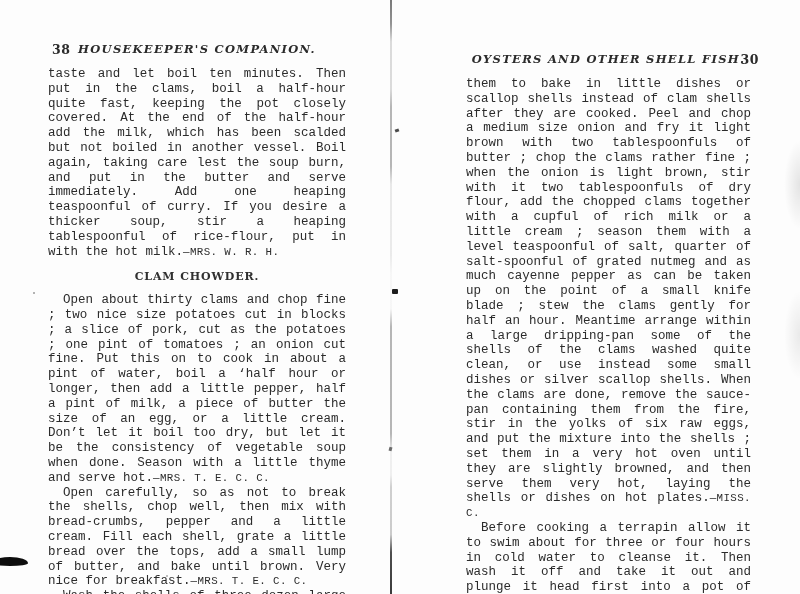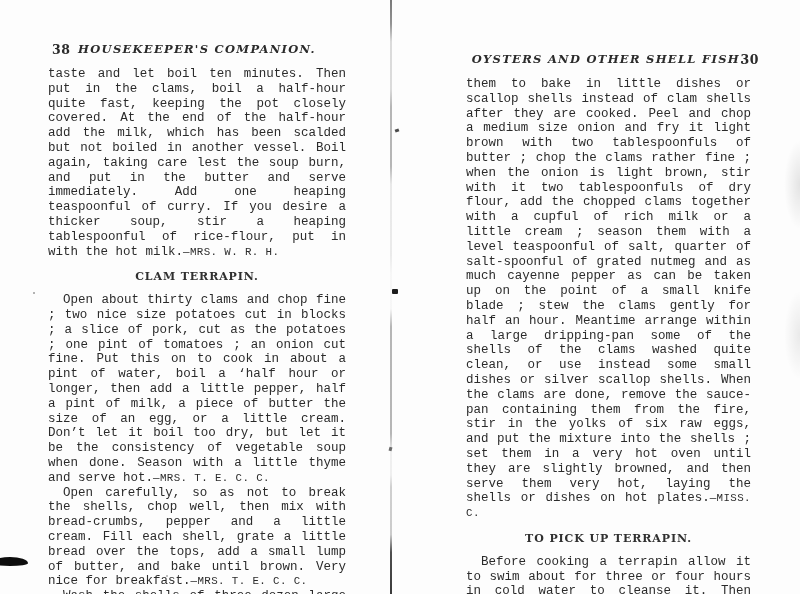--- a/index.html
+++ b/index.html
@@ -71,38 +71,37 @@
 <div>
 
   <div class="page page-left">
     <div class="header">
       <span class="pagenum">38</span>
       <span class="running-title">HOUSEKEEPER'S COMPANION.</span>
     </div>
     <div class="body-text">
       <p><span>taste and let boil ten minutes. Then put in the clams, boil a half-hour quite fast, keeping the pot closely covered. At the end of the half-hour add the milk, which has been scalded but not boiled in another vessel. Boil again, taking care lest the soup burn, and put in the butter and serve immediately. Add one heaping teaspoonful of curry. If you desire a thicker soup, stir a heaping tablespoonful of rice-flour, put in with the hot milk.</span><span class="attrib">—MRS. W. R. H.</span></p>
 
-      <div class="section-heading">CLAM TERRAPIN.</div>
+      <div class="section-heading">CLAM CHOWDER.</div>
       <p class="indent"><span>Open about thirty clams and chop fine ; two nice size potatoes cut in blocks ; a slice of pork, cut as the potatoes ; one pint of tomatoes ; an onion cut fine. Put this on to cook in about a pint of water, boil a ‘half hour or longer, then add a little pepper, half a pint of milk, a piece of butter the size of an egg, or a little cream. Don’t let it boil too dry, but let it be the consistency of vegetable soup when done. Season with a little thyme and serve hot.</span><span class="attrib">—MRS. T. E. C. C.</span></p>
 
       <p class="indent"><span>Open carefully, so as not to break the shells, chop well, then mix with bread-crumbs, pepper and a little cream. Fill each shell, grate a little bread over the tops, add a small lump of butter, and bake until brown. Very nice for breakfast.</span><span class="attrib">—MRS. T. E. C. C.</span></p>
 
       <p class="indent"><span>Wash the shells of three dozen large hard-shell clams and put them over the fire in a sauce-pan with a close cover until the shells open, or use two large bunches of soft-shell clams, well washed, putting</span></p>
     </div>
   </div>
 
   <div class="page page-right">
     <div class="header">
       <span class="running-title">OYSTERS AND OTHER SHELL FISH.</span>
       <span class="pagenum">30</span>
     </div>
     <div class="body-text">
       <p><span>them to bake in little dishes or scallop shells instead of clam shells after they are cooked. Peel and chop a medium size onion and fry it light brown with two tablespoonfuls of butter ; chop the clams rather fine ; when the onion is light brown, stir with it two tablespoonfuls of dry flour, add the chopped clams together with a cupful of rich milk or a little cream ; season them with a level teaspoonful of salt, quarter of salt-spoonful of grated nutmeg and as much cayenne pepper as can be taken up on the point of a small knife blade ; stew the clams gently for half an hour. Meantime arrange within a large dripping-pan some of the shells of the clams washed quite clean, or use instead some small dishes or silver scallop shells. When the clams are done, remove the sauce-pan containing them from the fire, stir in the yolks of six raw eggs, and put the mixture into the shells ; set them in a very hot oven until they are slightly browned, and then serve them very hot, laying the shells or dishes on hot plates.</span><span class="attrib">—MISS. C.</span></p>
 
-      <div class="section-heading">TO PICK UP TERRAPIN.</div>
       <p class="indent"><span>Before cooking a terrapin allow it to swim about for three or four hours in cold water to cleanse it. Then wash it off and take it out and plunge it head first into a pot of boiling water. This will kill it instantly. Cover the pot up tight. Boil until feet skin easily. Then take off the feet, removing from them the skin and toe nails. Take off the under shell and take from it any meat that may cling to it. Remove the head and tail and carefully take the gall from the liver and any portion of the liver which looks greenish. It is best to cut all the liver possible off first and then</span></p>
     </div>
   </div>
 
   <div class="artifact gutter-crease"></div>
   <div class="artifact blob-gutter"></div>
   <div class="artifact speck-a"></div>
   <div class="artifact speck-b"></div>
   <div class="artifact blob-left-edge"></div>
   <div class="artifact speck-c"></div>

